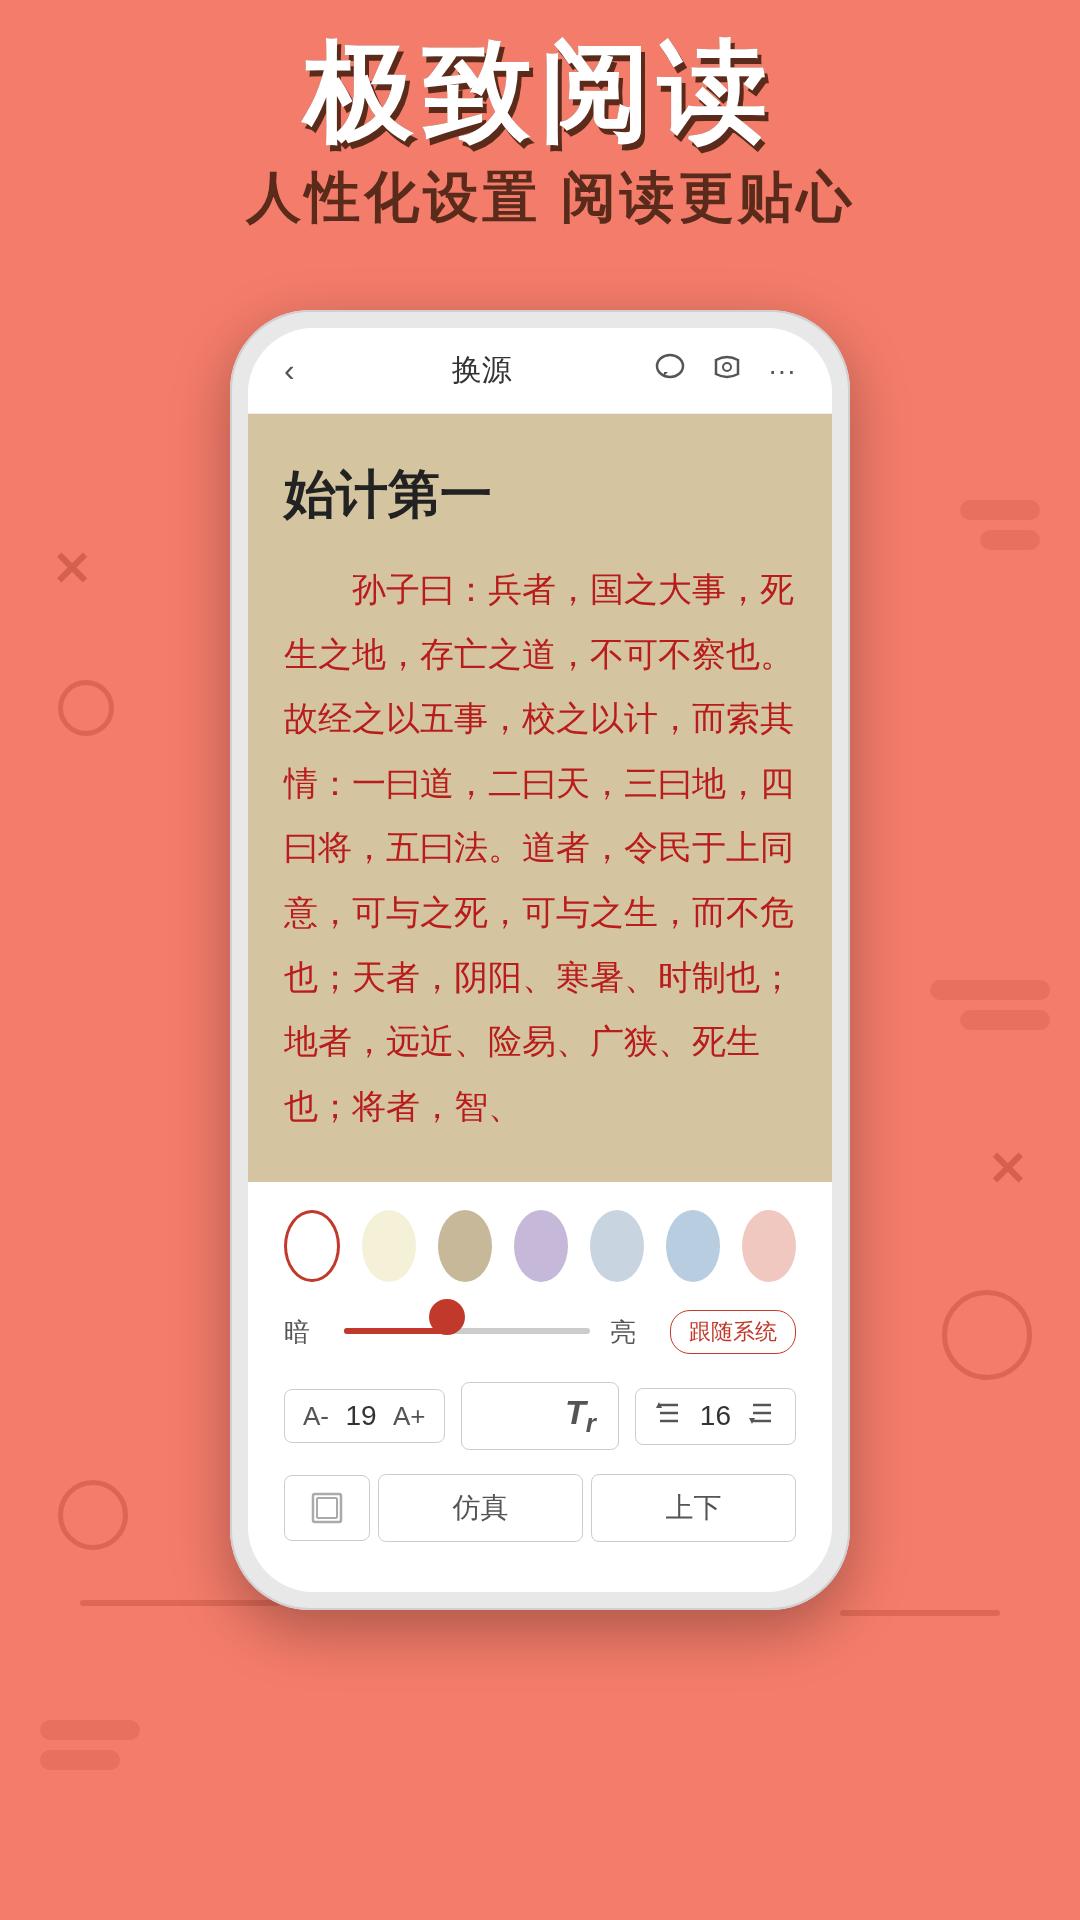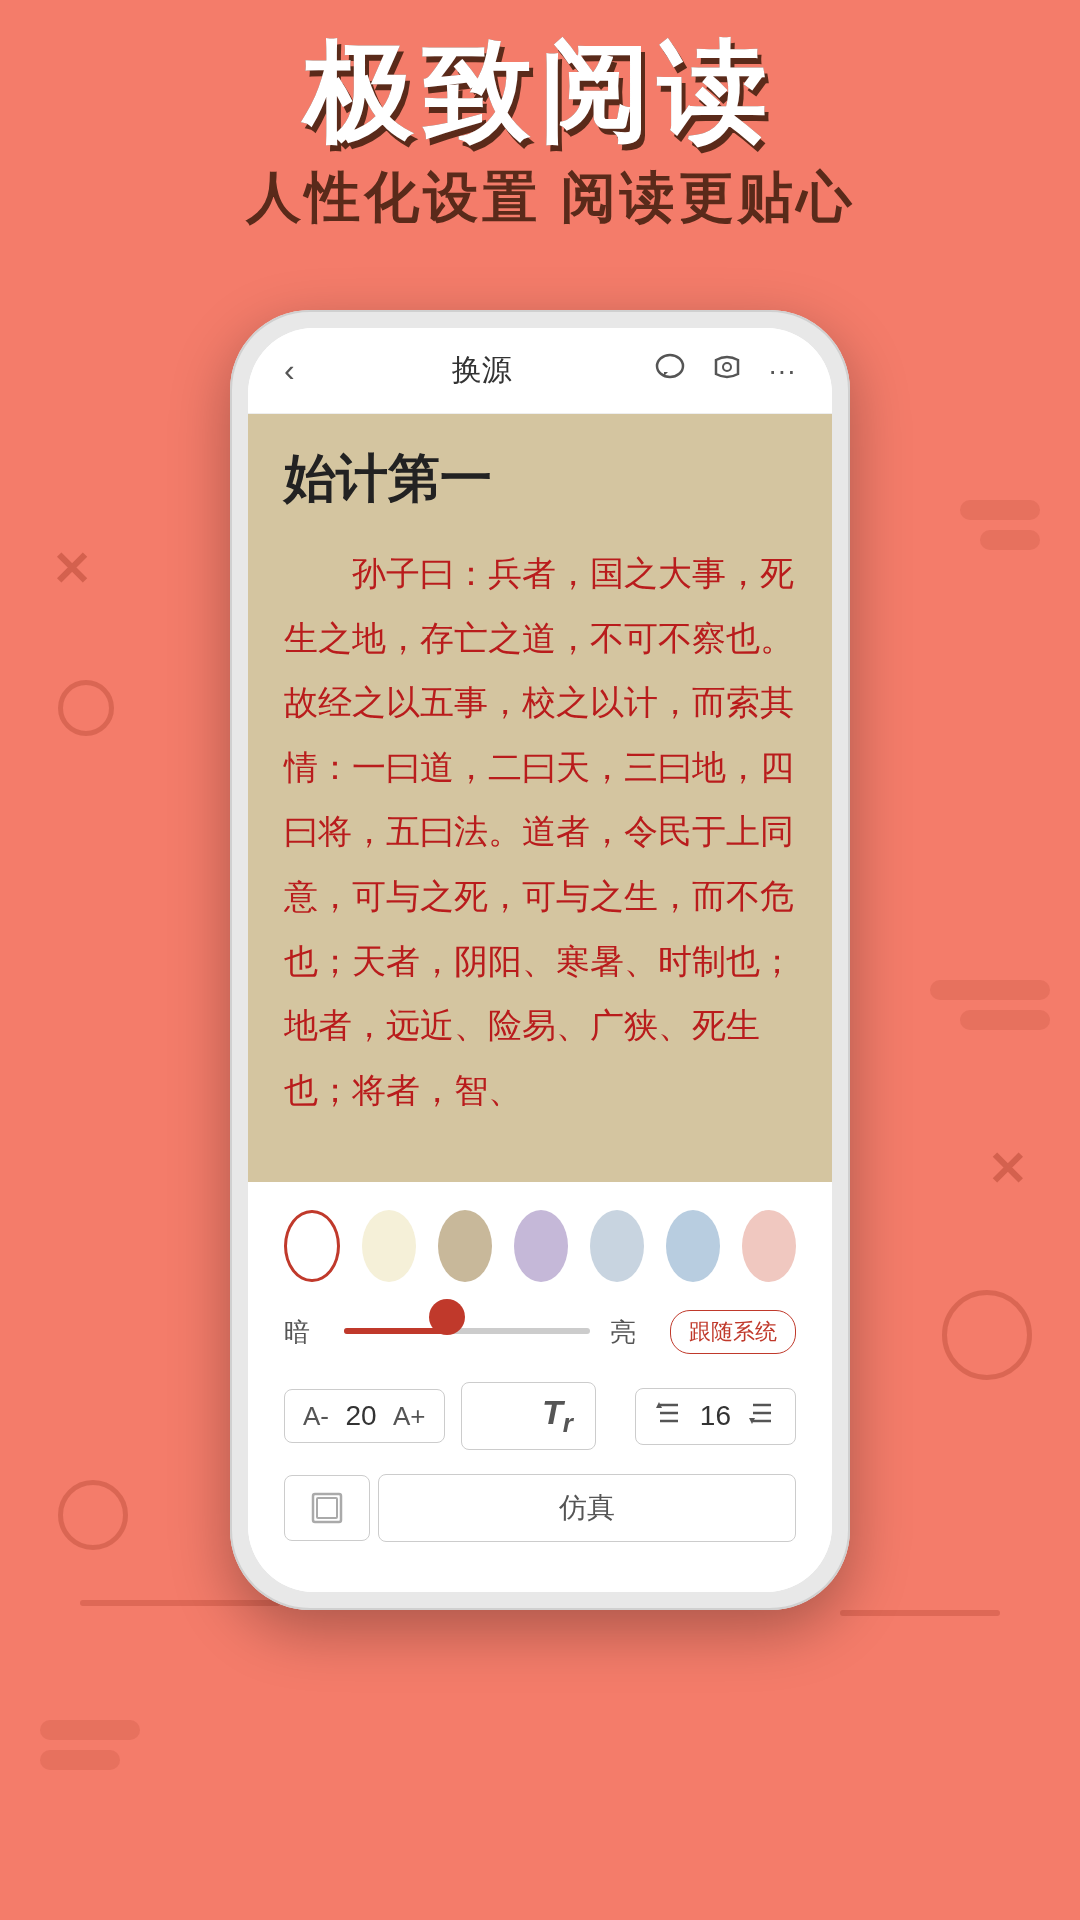--- a/index.html
+++ b/index.html
@@ -121,21 +121,21 @@
 
     .nav-icon {
       font-size: 28px;
       color: #555;
     }
 
     
     .reading-area {
       background: #D4C5A0;
       flex: 1;
-      padding: 30px 36px;
+      padding: 46px 36px;
       overflow: hidden;
     }
 
     .chapter-title {
       font-size: 52px;
       font-weight: 900;
       color: #222;
       margin-bottom: 28px;
       font-family: 'SimHei', 'STHeiti', sans-serif;
     }
@@ -282,21 +282,20 @@
 
     .line-spacing-box {
       border: 1.5px solid #ccc;
       border-radius: 8px;
       display: flex;
       align-items: center;
       justify-content: space-between;
       padding: 10px 18px;
       flex: 1;
       gap: 16px;
-      margin-left: 23px;
     }
 
     .line-icon {
       font-size: 28px;
       color: #555;
     }
 
     .line-val {
       font-size: 28px;
       color: #333;
@@ -451,21 +450,21 @@
               </div>
               <div class="brightness-thumb"></div>
             </div>
             <span class="brightness-label">亮</span>
             <div class="follow-system-btn">跟随系统</div>
           </div>
 
           <div class="font-row">
             <div class="font-control-box">
               <span class="font-btn">A-</span>
-              <span class="font-size-val">20</span>
+              <span class="font-size-val">19</span>
               <span class="font-btn">A+</span>
             </div>
             <div class="font-type-box">
               <span class="font-type-icon">T<span style="font-size:26px;vertical-align:sub;">r</span></span>
             </div>
             <div class="line-spacing-box">
               <span class="line-icon">
                 <svg width="30" height="28" viewBox="0 0 30 28">
                     <line x1="6" y1="6" x2="24" y2="6" stroke="#555" stroke-width="2.5"></line>
                     <line x1="6" y1="14" x2="24" y2="14" stroke="#555" stroke-width="2.5"></line>
@@ -486,20 +485,21 @@
           </div>
 
           <div class="mode-row">
             <div class="mode-icon-btn">
               <svg width="36" height="36" viewBox="0 0 36 36">
                   <rect x="4" y="4" width="28" height="28" rx="2" fill="none" stroke="#aaa" stroke-width="2.5"></rect>
                   <rect x="8" y="8" width="20" height="20" rx="1" fill="none" stroke="#aaa" stroke-width="2"></rect>
                 </svg>
             </div>
             <div class="mode-btn">仿真</div>
+            <div class="mode-btn">上下</div>
           </div>
 
 
         </div>
       </div>
     </div>
   </div>
 </div>
 
 </body></html>

